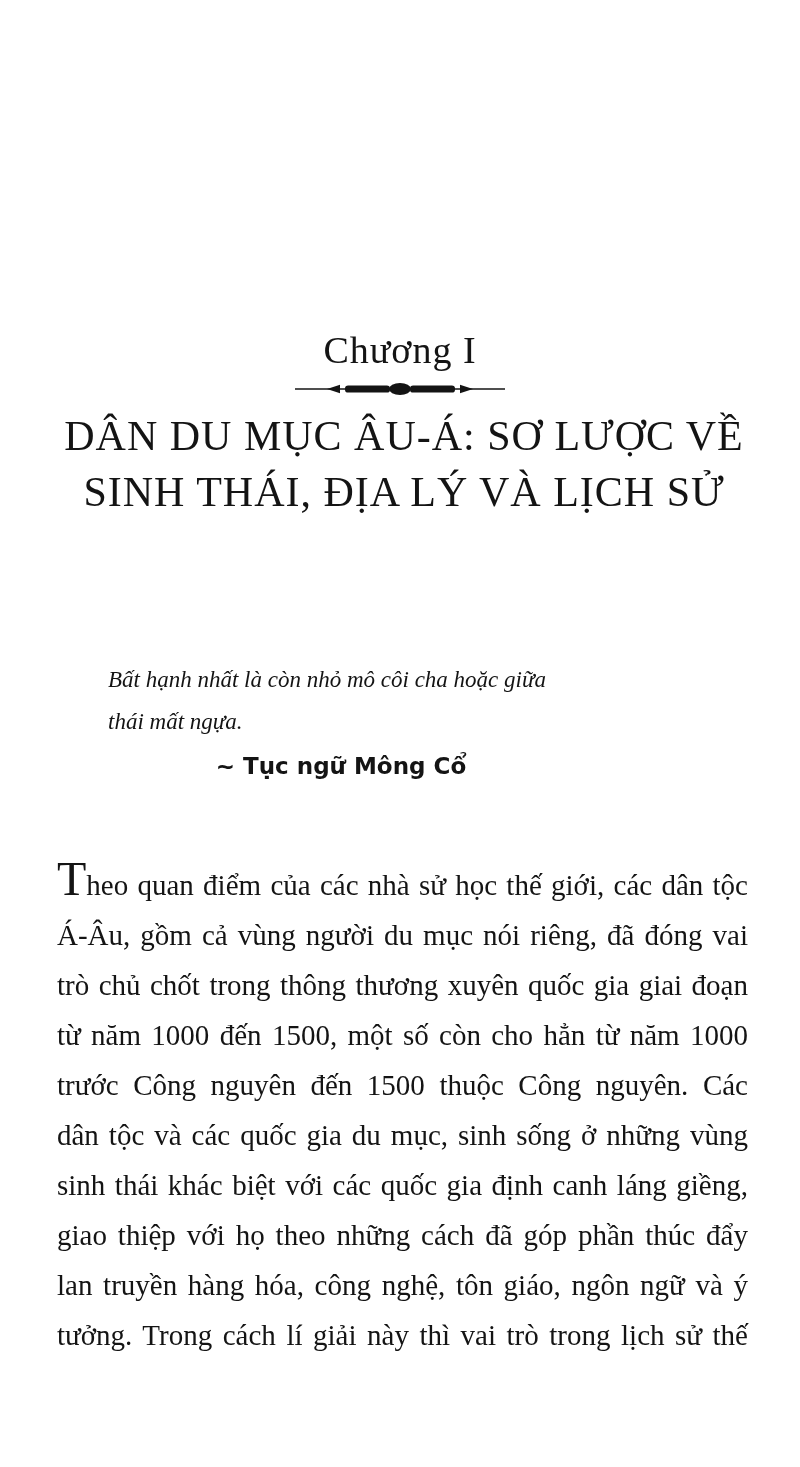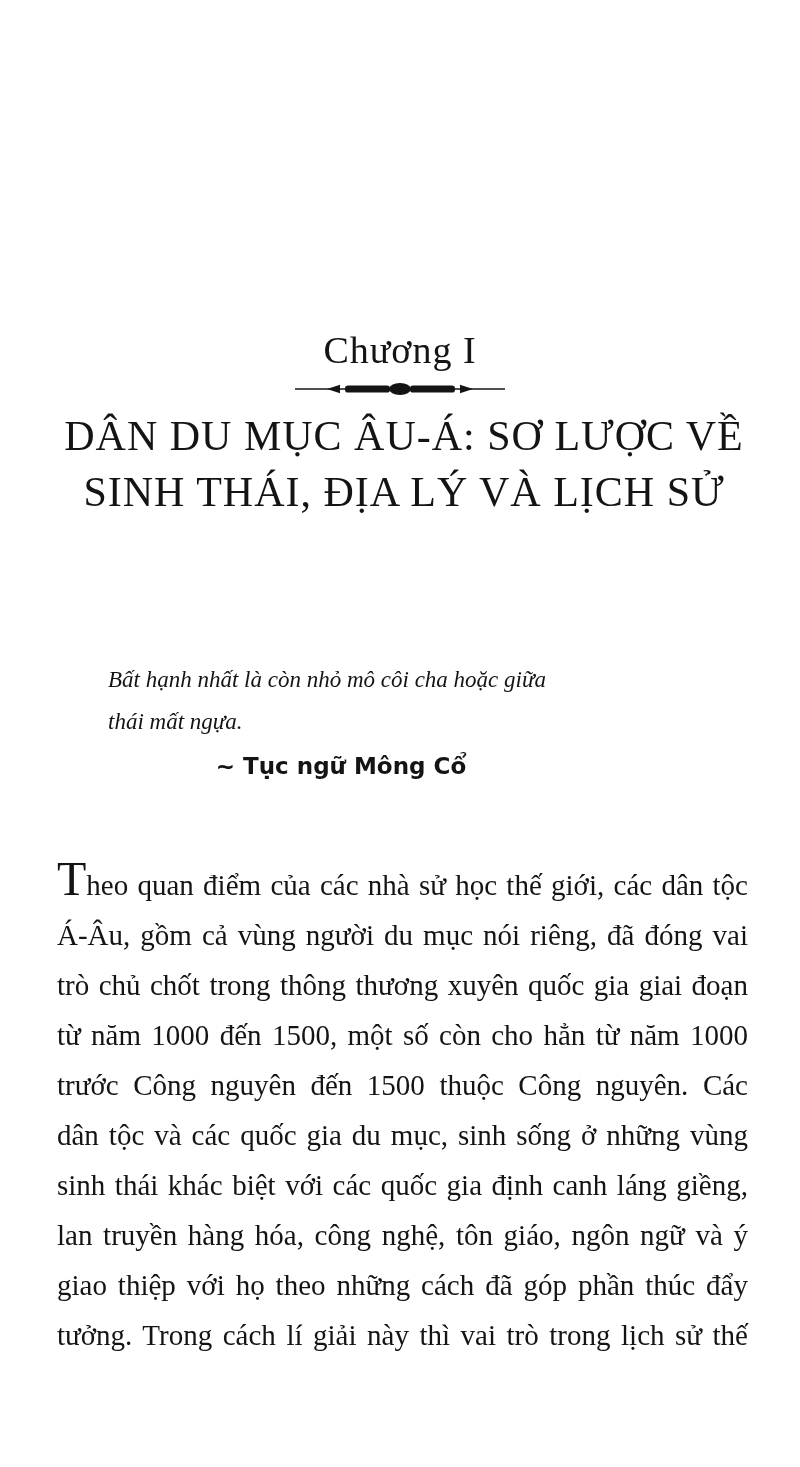--- a/index.html
+++ b/index.html
@@ -147,19 +147,19 @@
   <div class="body-text">
     <div class="body-line">
       <span class="initial-cap">T</span><span>heo quan điểm của các nhà sử học thế giới, các dân tộc</span>
     </div>
     <div class="body-line">Á-Âu, gồm cả vùng người du mục nói riêng, đã đóng vai</div>
     <div class="body-line">trò chủ chốt trong thông thương xuyên quốc gia giai đoạn</div>
     <div class="body-line">từ năm 1000 đến 1500, một số còn cho hẳn từ năm 1000</div>
     <div class="body-line">trước Công nguyên đến 1500 thuộc Công nguyên.  Các</div>
     <div class="body-line">dân tộc và các quốc gia du mục, sinh sống ở những vùng</div>
     <div class="body-line">sinh thái khác biệt với các quốc gia định canh láng giềng,</div>
+    <div class="body-line">giao thiệp với họ theo những cách đã góp phần thúc đẩy</div>
     <div class="body-line">lan truyền hàng hóa, công nghệ, tôn giáo, ngôn ngữ và ý</div>
-    <div class="body-line">giao thiệp với họ theo những cách đã góp phần thúc đẩy</div>
     <div class="body-line">tưởng. Trong cách lí giải này thì vai trò trong lịch sử thế</div>
   </div>
 
 
 </div>
 
 </body></html>

